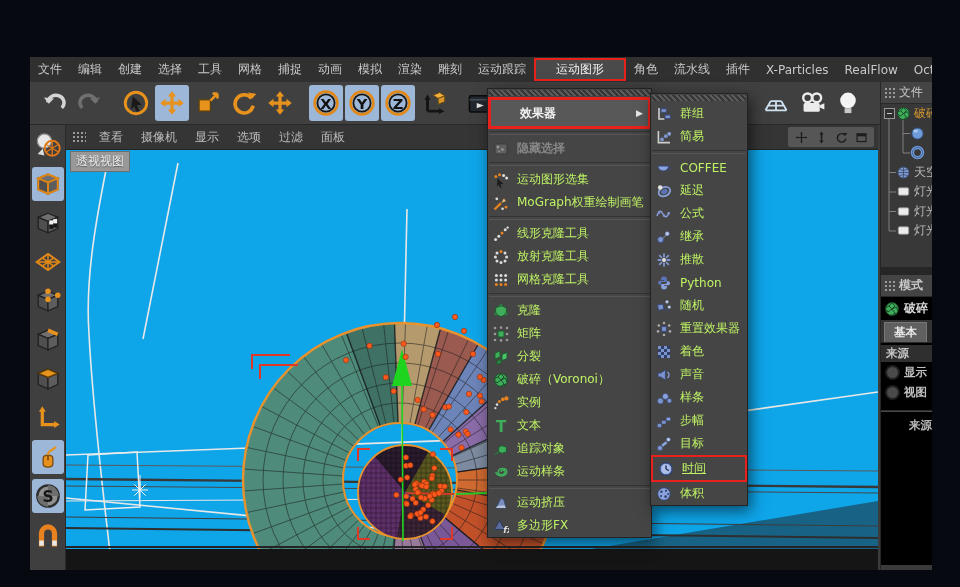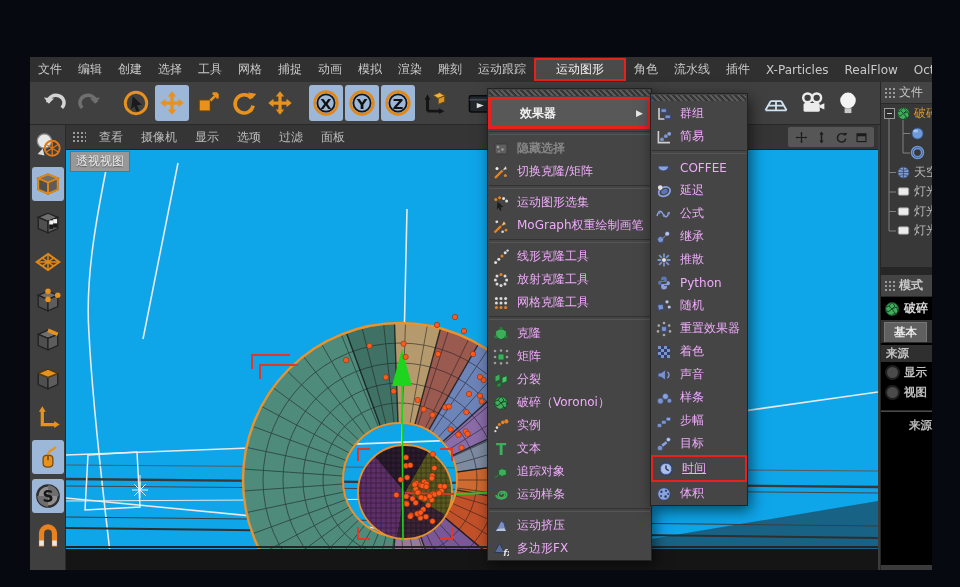--- a/index.html
+++ b/index.html
@@ -41,21 +41,21 @@
   #vp-canvas{position:absolute;left:0;top:24px;width:812px;height:421px;overflow:hidden;}
   #view-label{position:absolute;left:4px;top:2px;background:#989898;border:1px solid #6e6e6e;color:#ececec;
               font-size:12px;padding:1px 5px;z-index:3;text-shadow:0 1px 1px #555;}
 
   
   .menu{position:absolute;background:#454545;border:1px solid #232323;box-shadow:3px 5px 14px rgba(0,0,0,.55);
         z-index:20;box-sizing:border-box;}
   #mograph-menu{left:457px;top:31px;width:165px;}
   #effector-submenu{left:620px;top:36px;width:98px;}
   .tearoff{height:6px;margin:1px;background:repeating-linear-gradient(45deg,#5a5a5a 0 2px,#353535 2px 4px);}
-  .mrow{height:23px;display:flex;align-items:center;position:relative;color:#f0abfc;font-size:12px;white-space:nowrap;}
+  .mrow{height:23px;display:flex;align-items:center;position:relative;color:#bef264;font-size:12px;white-space:nowrap;}
   .mrow .micon{width:18px;height:18px;margin-left:4px;flex:none;display:flex;align-items:center;justify-content:center;}
   .mrow .mlabel{margin-left:7px;overflow:hidden;}
   .mrow.noicon .mlabel{margin-left:29px;}
   .mrow.disabled{color:#878787;font-weight:bold;}
   .mrow.parent-row{height:26px;background:#585858;color:#f2f2f2;border:3px solid #e8211c;}
   .mrow.parent-row .mlabel{font-weight:bold;}
   .mrow.hl-red{border:2.5px solid #e8211c;text-decoration:underline;}
   .subarrow{position:absolute;right:5px;font-size:9px;color:#e8e8e8;}
   .msep{height:2px;border-top:1px solid #333;border-bottom:1px solid #555;margin:2px 1px;}
 
@@ -609,31 +609,20 @@
         <span class="micon">
           <svg width="16" height="16" viewBox="0 0 16 16">
             <rect x="2" y="3" width="12" height="10" rx="1" fill="#5f5f5f" stroke="#3a3a3a"></rect>
             <circle cx="5" cy="6" r="1.3" fill="#9a9a9a"></circle>
             <circle cx="9.5" cy="8.5" r="1.3" fill="#9a9a9a"></circle>
             <circle cx="6" cy="10.5" r="1.1" fill="#8a8a8a"></circle>
           </svg>
         </span>
         <span class="mlabel">隐藏选择</span>
       </div>
-      <div class="mrow">
-        <span class="micon">
-          <svg width="16" height="16" viewBox="0 0 16 16">
-            <path d="M2 14 L9.5 6.5" stroke="#e8821e" stroke-width="2.4"></path>
-            <path d="M9.5 6.5 L12.5 2 L14 5.2 Z" fill="#efefef" stroke="#555" stroke-width=".6"></path>
-            <circle cx="4" cy="4.6" r="1.5" fill="#efefef"></circle>
-            <circle cx="12.4" cy="11.4" r="1.5" fill="#e8821e"></circle>
-          </svg>
-        </span>
-        <span class="mlabel">切换克隆/矩阵</span>
-      </div>
       <div class="msep"></div>
       <div class="mrow">
         <span class="micon">
           <svg width="16" height="16" viewBox="0 0 16 16">
             <circle cx="2.8" cy="4.4" r="1.5" fill="#e8821e"></circle>
             <circle cx="6.6" cy="2.8" r="1.5" fill="#e8821e"></circle>
             <circle cx="10.6" cy="3.4" r="1.5" fill="#dcdcdc"></circle>
             <circle cx="13.6" cy="6" r="1.5" fill="#dcdcdc"></circle>
             <path d="M4.6 6.6 L10.4 12 L7.4 12.2 L8.6 15.2 L7 15.8 L5.8 12.8 L3.8 14.6 Z" fill="#1c1c1c"></path>
           </svg>

